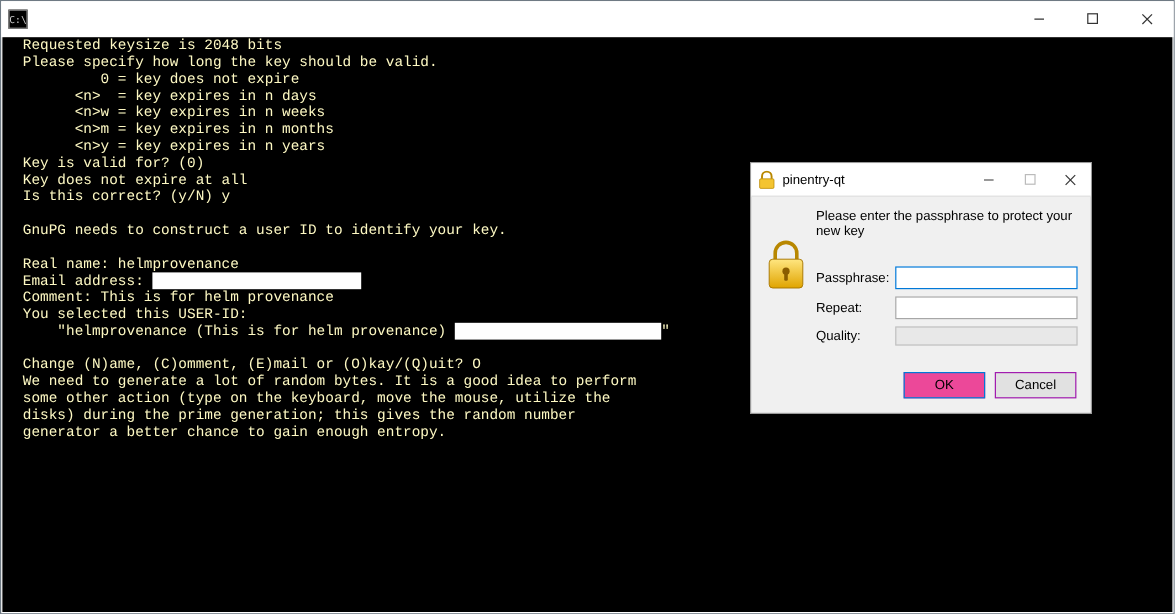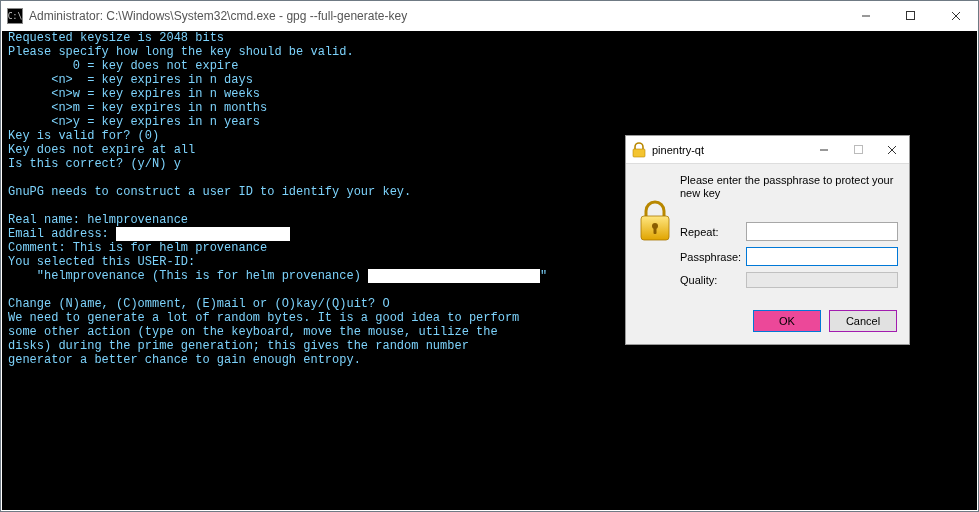--- a/index.html
+++ b/index.html
@@ -51,25 +51,25 @@
       justify-content: center;
       color: #333;
       font-size: 11px;
     }
     .title-btn svg { width: 10px; height: 10px; }
     .maximize-box { width:9px; height:9px; border:1px solid #333; }
     .terminal {
       position: absolute;
       top: 30px; left: 1px; right: 1px; bottom: 1px;
       background: #000;
-      color: #7dd3fc;
+      color: #fef9c3;
       font-family: "Consolas", "Courier New", monospace;
       font-size: 12px;
       line-height: 14px;
-      padding: 0 6px;
+      padding: 0 17px;
       white-space: pre;
     }
     .terminal .redact {
       background: #fff;
       display: inline-block;
       vertical-align: middle;
     }
     .r1 { width: 174px; height: 14px; }
     .r2 { width: 172px; height: 14px; }
     
@@ -159,21 +159,20 @@
       border: 1px solid #0078d7;
       background: #ec4899;
     }
   </style>
 </head>
 <body>
 
 <div class="window">
   <div class="titlebar">
     <span class="cmd-icon">C:\</span>
-    <span>Administrator: C:\Windows\System32\cmd.exe - gpg  --full-generate-key</span>
     <span class="spacer"></span>
     <div class="title-controls">
       <div class="title-btn">
         <svg viewBox="0 0 10 10">
             <line x1="1" y1="5" x2="9" y2="5" stroke="#333" stroke-width="1"></line>
           </svg>
       </div>
       <div class="title-btn">
         <span class="maximize-box"></span>
       </div>
@@ -247,26 +246,26 @@
         </defs>
         <path d="M8 16 V11 a9 9 0 0 1 18 0 V16" fill="none" stroke="#b88700" stroke-width="3"></path>
         <rect x="3" y="16" width="28" height="24" rx="3" fill="url(#g1)" stroke="#a87700" stroke-width="0.8"></rect>
         <circle cx="17" cy="26" r="3" fill="#8a5d00"></circle>
         <rect x="15.5" y="27" width="3" height="7" rx="1" fill="#8a5d00"></rect>
       </svg>
     </div>
     <div class="form-col">
       <div class="desc">Please enter the passphrase to protect your new key</div>
       <div class="row">
+        <label>Passphrase:</label>
+        <input type="password" class="field active" value="" style="">
+      </div>
+      <div class="row">
         <label>Repeat:</label>
         <input type="password" class="field" value="" style="">
-      </div>
-      <div class="row">
-        <label>Passphrase:</label>
-        <input type="password" class="field active" value="" style="">
       </div>
       <div class="row">
         <label>Quality:</label>
         <div class="quality-bar"></div>
       </div>
     </div>
   </div>
   <div class="dlg-footer">
     <div class="dlg-btn primary">OK</div>
     <div class="dlg-btn">Cancel</div>

